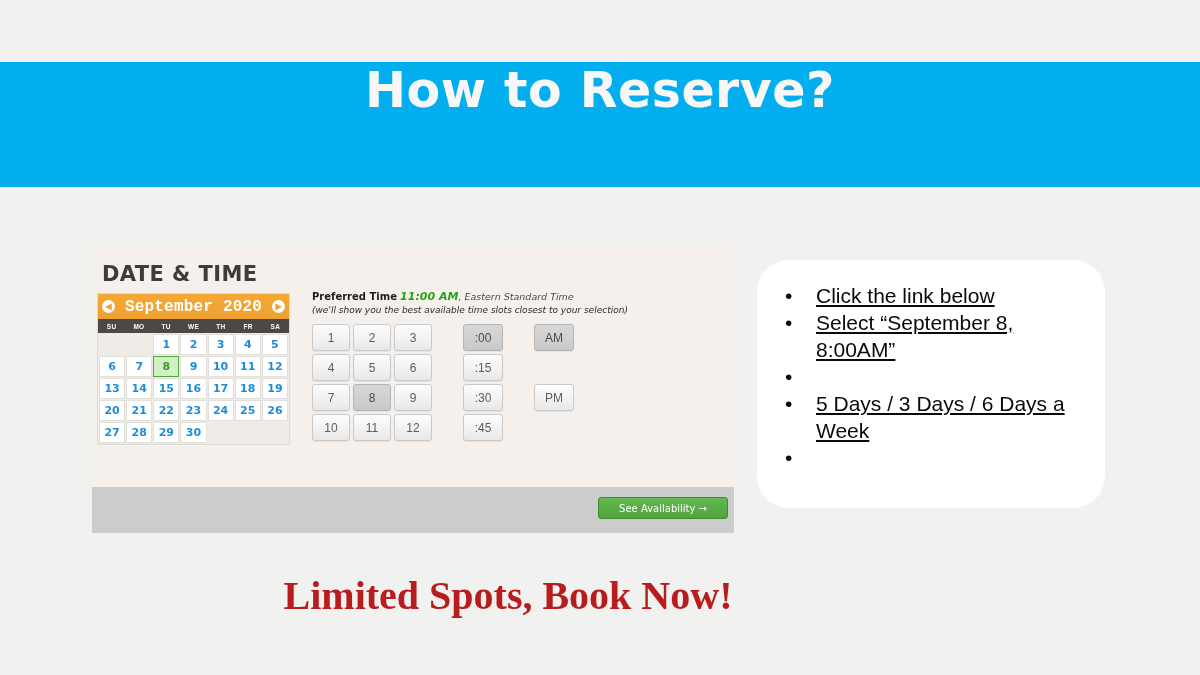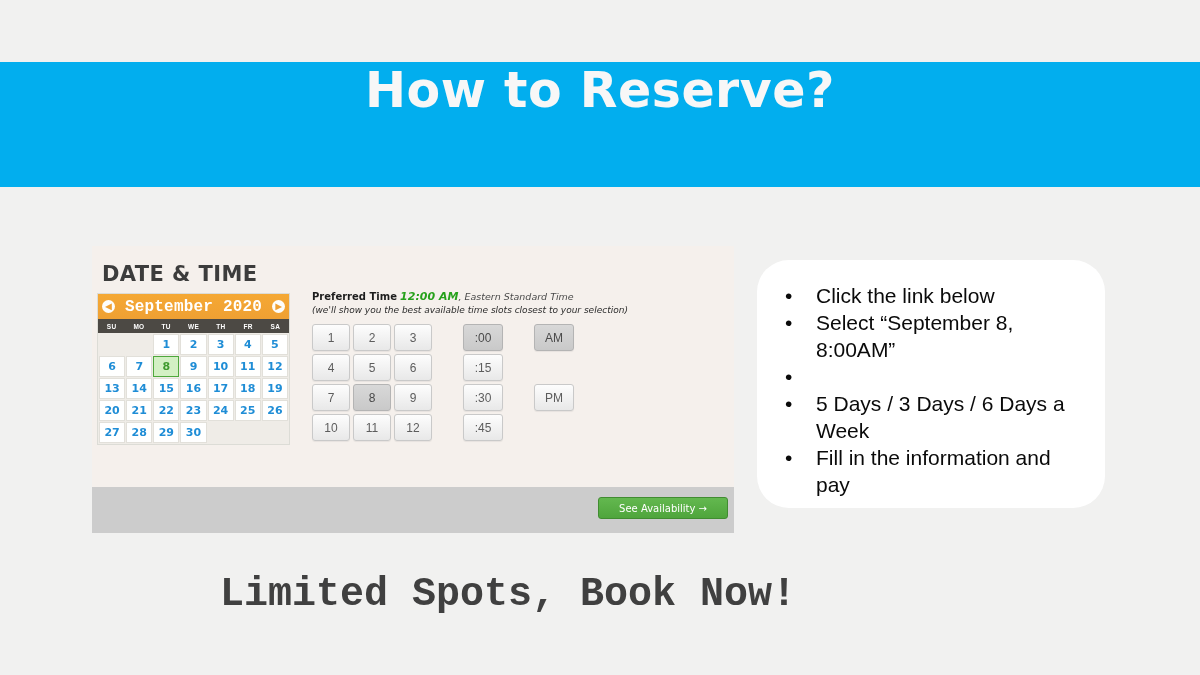--- a/index.html
+++ b/index.html
@@ -262,33 +262,33 @@
     line-height: 27px;
     font-family: "Liberation Sans", sans-serif;
   }
   .bullet {
     flex: 0 0 31px;
     text-align: left;
     padding-left: 6px;
     font-size: 21px;
     line-height: 27px;
   }
-  .li-text { flex: 1; }
+  .li-text { flex: 1; text-decoration: underline; }
 
   
   .footline {
     position: absolute;
     left: 0;
     top: 572px;
     width: 1016px;
     text-align: center;
-    color: #404040;
+    color: #b91c1c;
     font-size: 40px;
     font-weight: bold;
-    font-family: Liberation Mono, monospace;
+    font-family: Liberation Serif, serif;
   }
 </style>
 </head>
 <body>
 
 <div class="banner">
   <div class="banner-title">How to Reserve?</div>
 </div>
 
 <div class="widget">
@@ -343,21 +343,21 @@
           <div class="cal-cell">27</div>
           <div class="cal-cell">28</div>
           <div class="cal-cell">29</div>
           <div class="cal-cell">30</div>
         </div>
     </div>
 
     <div class="timepick">
       <div class="pref-line">
         <span class="pref-label">Preferred Time</span>
-        <span class="pref-time">12:00 AM</span><span class="pref-tz">, Eastern Standard Time</span>
+        <span class="pref-time">11:00 AM</span><span class="pref-tz">, Eastern Standard Time</span>
       </div>
       <div class="pref-note">(we'll show you the best available time slots closest to your selection)</div>
 
       <div class="btn-rows">
         <div class="btn-grid-hours" id="hour-grid">
             <div class="tbtn">1</div>
             <div class="tbtn">2</div>
             <div class="tbtn">3</div>
             <div class="tbtn">4</div>
             <div class="tbtn">5</div>
@@ -400,18 +400,17 @@
       </li>
       <li>
         <span class="bullet">•</span>
       </li>
       <li>
         <span class="bullet">•</span>
         <span class="li-text">5 Days / 3 Days / 6 Days a Week</span>
       </li>
       <li>
         <span class="bullet">•</span>
-        <span class="li-text">Fill in the information and pay</span>
       </li>
     </ul>
 </div>
 
 <div class="footline">Limited Spots, Book Now!</div>
 
 </body></html>

